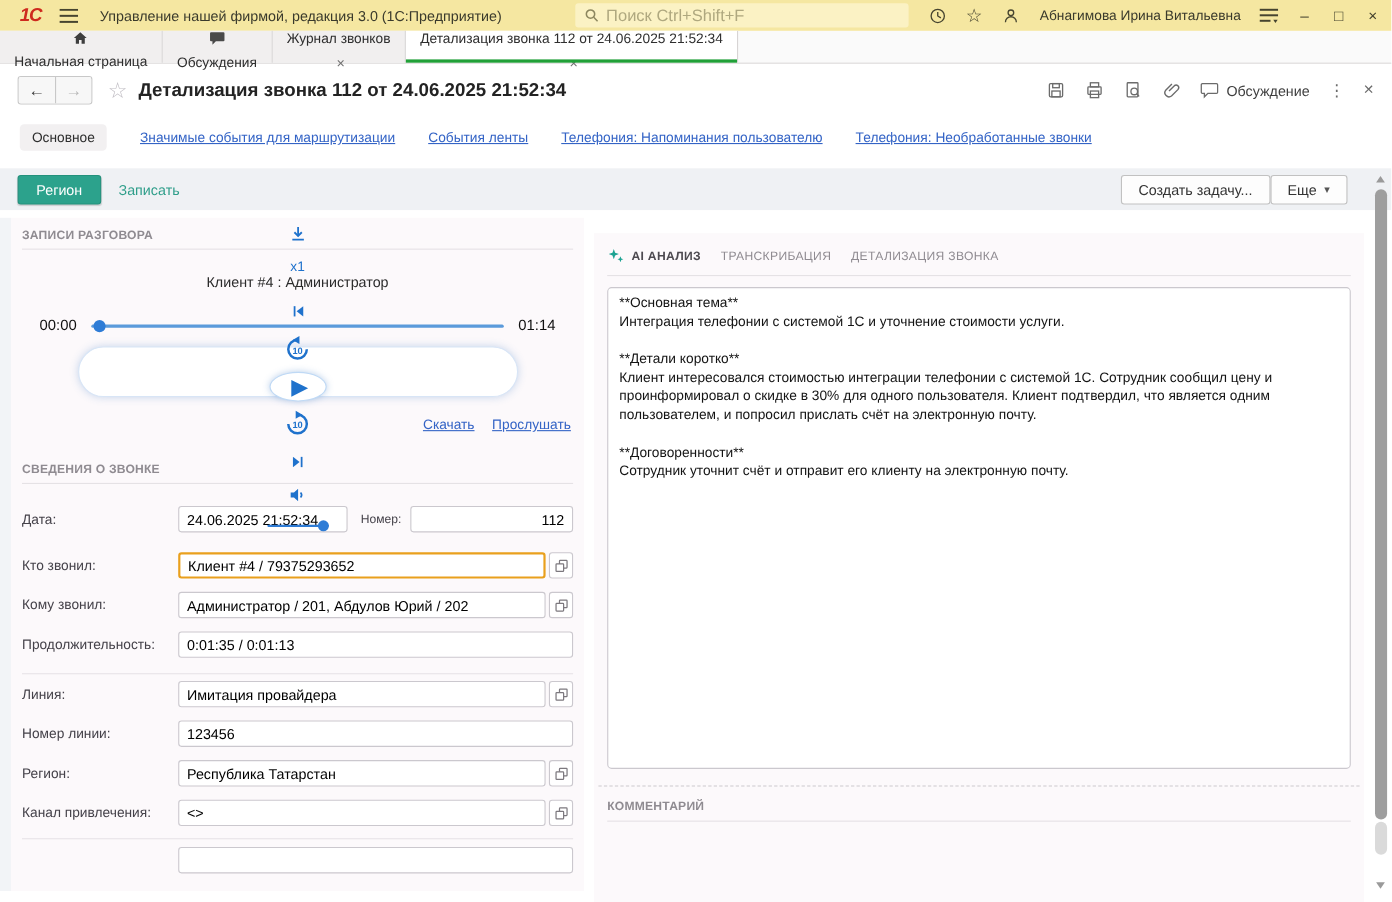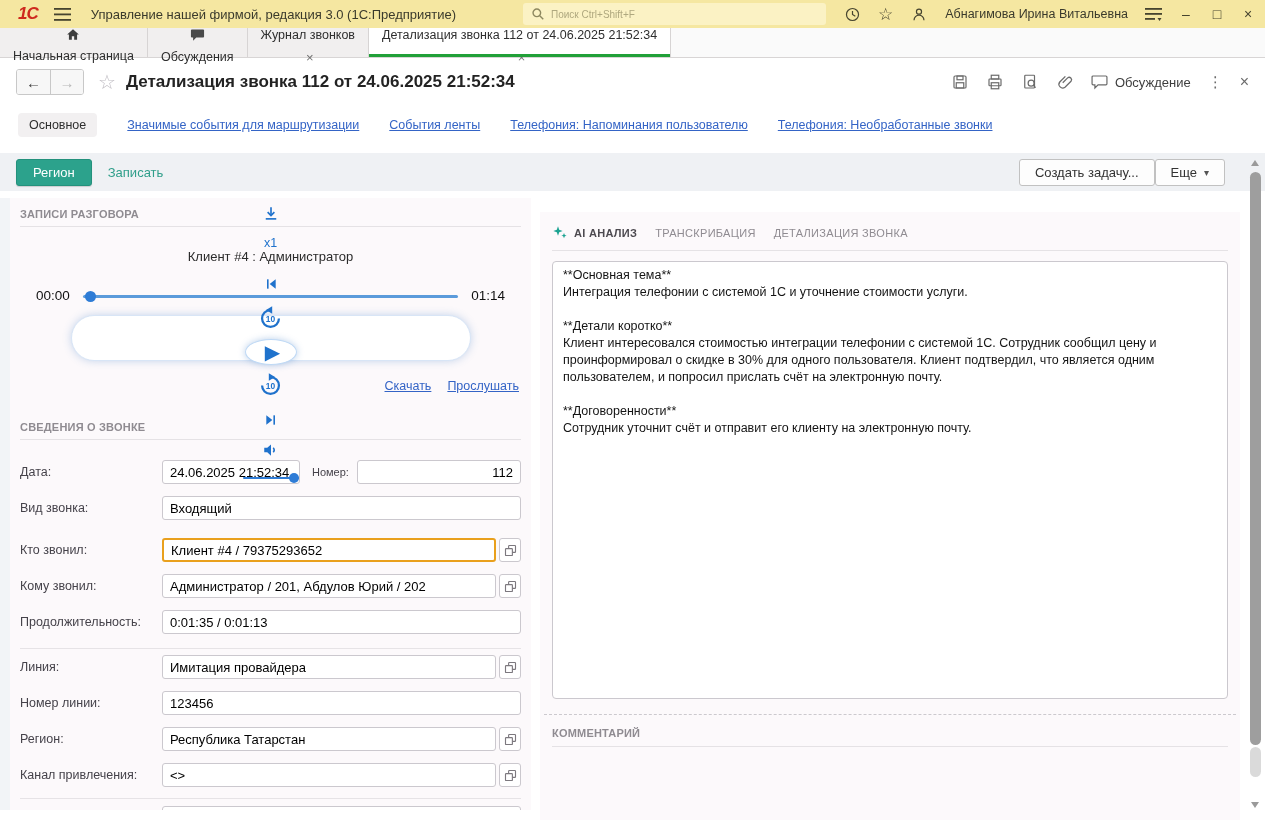--- a/index.html
+++ b/index.html
@@ -10,21 +10,21 @@
     position:relative;
   }
 
   
   .titlebar { height:28px; background:#F5E7A1; display:flex; align-items:center; padding:0 10px; position:relative; }
   .logo-1c { font-weight:800; font-style:italic; color:#CE2A1E; font-size:17px; letter-spacing:-1px; margin-left:8px; }
   .tb-burger { margin-left:16px; display:flex; align-items:center; }
   .tb-title { margin-left:20px; font-size:13px; color:#3A3A2C; white-space:nowrap; }
   .tb-search { position:absolute; left:523px; top:3px; width:303px; height:22px; background:#FBF2C4; border-radius:3px;
     display:flex; align-items:center; gap:6px; padding:0 8px; }
-  .tb-search .ph { font-size:10px; color:#AFA87F; }
+  .tb-search .ph { font-size:15px; color:#AFA87F; }
   .tb-right { margin-left:auto; display:flex; align-items:center; gap:17px; }
   .tb-ic { display:flex; align-items:center; color:#46442F; }
   .tb-user { font-size:12.5px; color:#3A3A2C; white-space:nowrap; }
   .tb-win { font-size:14px; color:#46442F; width:14px; text-align:center; }
 
   
   .tabbar { height:30px; background:#FAFAFA; border-bottom:1px solid #D8D5D5; display:flex; align-items:stretch; }
   .tab { display:flex; align-items:center; gap:8px; padding:0 13px; font-size:12.5px; color:#2E2E2E;
     background:#F1EFEF; border-right:1px solid #D7D4D4; position:relative; white-space:nowrap;flex-direction:column; }
   .tab.active { background:#FFFFFF; }
@@ -345,27 +345,23 @@
   <div class="links-row">
     <span class="blue-link">Скачать</span>
     <span class="blue-link">Прослушать</span>
   </div>
 
   <div class="sec-h" style="margin-top:18px;">СВЕДЕНИЯ О ЗВОНКЕ</div>
 
   <div class="fields">
     <div class="frow">
       <span class="flabel">Дата:</span>
-      <div class="finput" style="width:138px;">24.06.2025 21:52:34</div>
+      <div class="finput" style="width:154px;">24.06.2025 21:52:34</div>
       <span class="inline-label">Номер:</span>
       <div class="finput num grow">112</div>
-    </div>
-    <div class="frow">
-      <span class="flabel">Вид звонка:</span>
-      <div class="finput grow">Входящий</div>
     </div>
     <div class="frow gap-lg">
       <span class="flabel">Кто звонил:</span>
       <div class="finput grow focused">Клиент #4 / 79375293652</div>
       <span class="openbtn">
         <svg width="15" height="15" viewBox="0 0 24 24" fill="#fff" stroke="#7C787E" stroke-width="1.8">
             <rect x="9" y="4" width="11" height="11" rx="1"></rect>
             <rect x="4" y="9" width="11" height="11" rx="1"></rect>
           </svg>
       </span>

